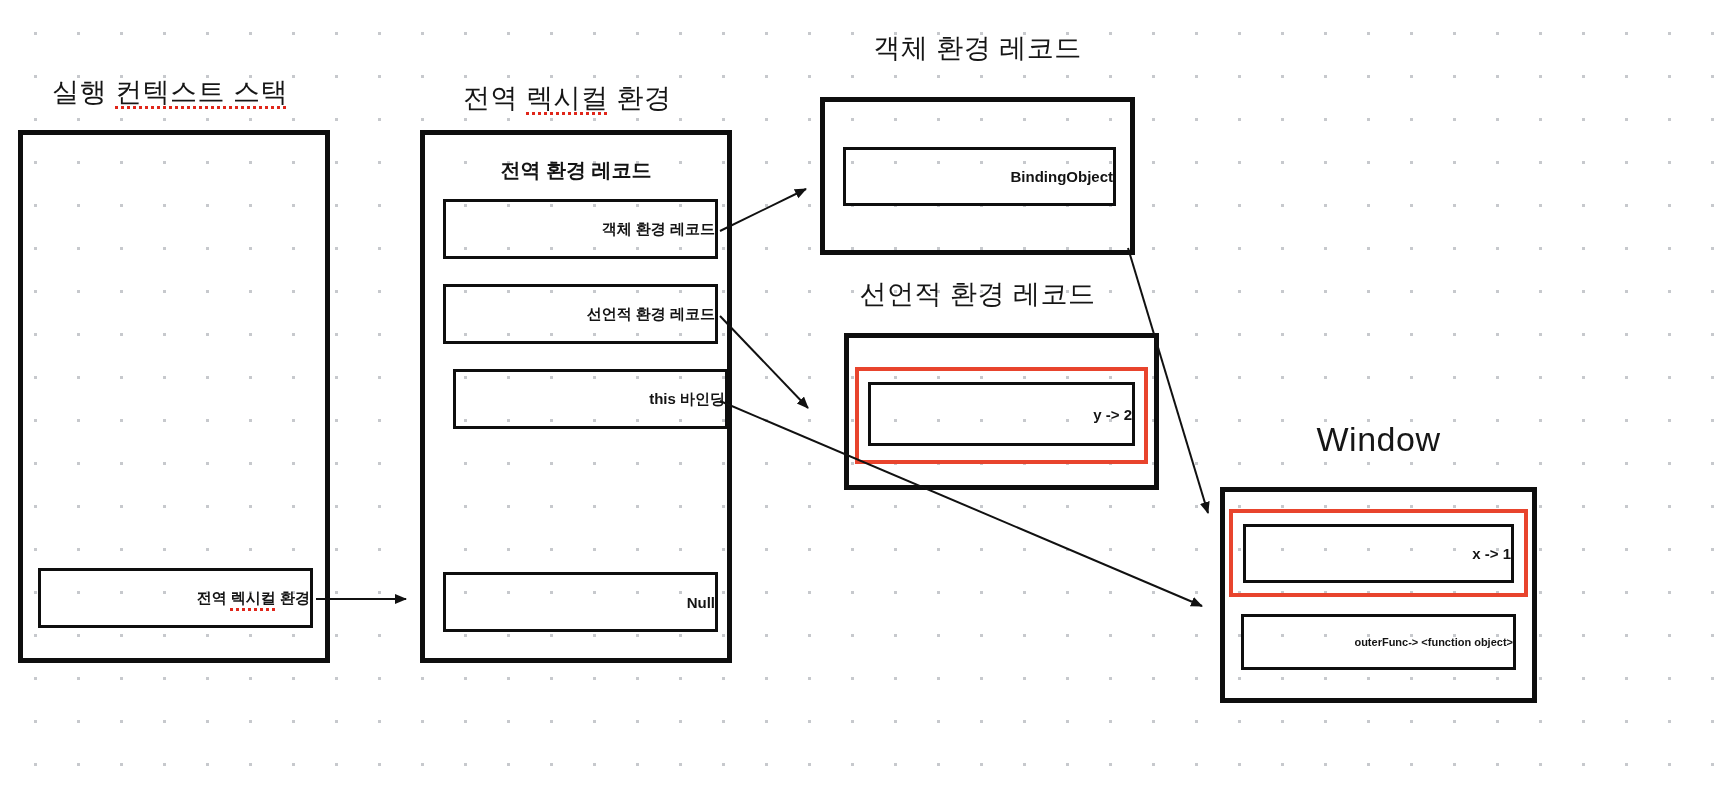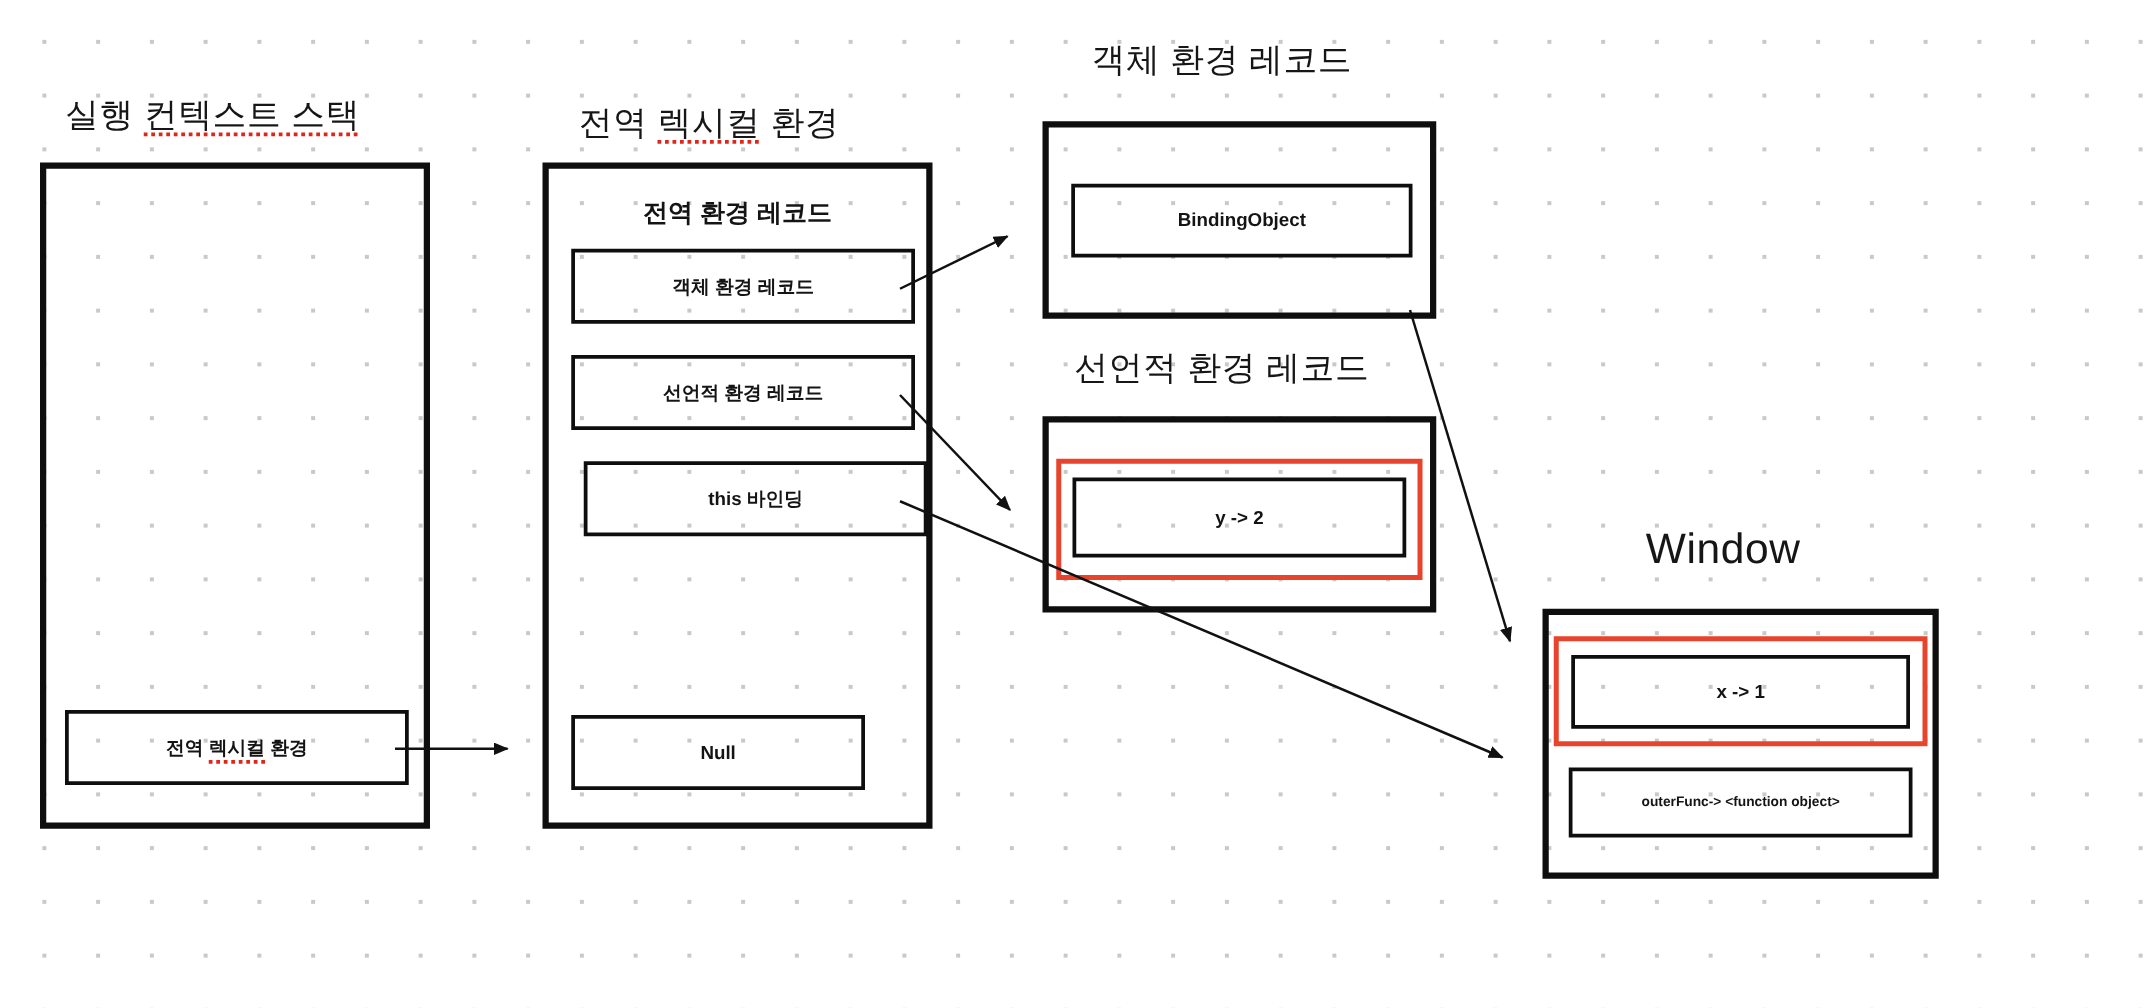--- a/index.html
+++ b/index.html
@@ -26,27 +26,26 @@
     font-size:27px; font-weight:400; color:#161616;
     white-space:nowrap; letter-spacing:0.5px;
   }
   .title.centered { text-align:center; }
 
   .bigbox {
     position:absolute; z-index:2;
     border:5px solid #0e0e0e;
     box-sizing:border-box;
     background:transparent;
-    margin-left:14px;
   }
   .smallbox {
     position:absolute;
     border:3px solid #0e0e0e;
     box-sizing:border-box;
-    display:flex; align-items:center; justify-content:center;
+    display:flex; align-items:center; justify-content:flex-end;
     background:transparent;
   }
   .smallbox .lbl {
     font-size:15px; font-weight:700; color:#141414; white-space:nowrap;
   }
   .smallbox .lbl.small { font-size:11px; }
 
   .redbox {
     position:absolute;
     border:4px solid #e8442d;
@@ -101,36 +100,36 @@
     <div class="heading" style="top:22px;">전역 환경 레코드</div>
     <div class="smallbox" style="left:18px; top:64px; width:275px; height:60px;">
       <span class="lbl">객체 환경 레코드</span>
     </div>
     <div class="smallbox" style="left:18px; top:149px; width:275px; height:60px;">
       <span class="lbl">선언적 환경 레코드</span>
     </div>
     <div class="smallbox" style="left:28px; top:234px; width:275px; height:60px;">
       <span class="lbl">this 바인딩</span>
     </div>
-    <div class="smallbox" style="left:18px; top:437px; width:235px; height:60px;">
+    <div class="smallbox" style="left:18px; top:437px; width:275px; height:60px;">
       <span class="lbl">Null</span>
     </div>
   </div>
 
   <div class="title centered" style="left:820px; top:30px; width:315px;">객체 환경 레코드</div>
 
   <div class="bigbox" style="left:820px; top:97px; width:315px; height:158px;">
     <div class="smallbox" style="left:18px; top:45px; width:273px; height:59px;">
       <span class="lbl">BindingObject</span>
     </div>
   </div>
 
   <div class="title centered" style="left:820px; top:276px; width:315px;">선언적 환경 레코드</div>
 
-  <div class="bigbox" style="left:820px; top:333px; width:315px; height:157px;">
+  <div class="bigbox" style="left:844px; top:333px; width:315px; height:157px;">
     <div class="redbox" style="left:6px; top:29px; width:293px; height:97px;">
       <div class="smallbox" style="left:9px; top:11px; width:267px; height:64px;">
         <span class="lbl">y -&gt; 2</span>
       </div>
     </div>
   </div>
 
   <div class="title centered" style="left:1220px; top:420px; width:317px; font-size:34px;">Window</div>
 
   <div class="bigbox" style="left:1220px; top:487px; width:317px; height:216px;padding-left:24px;">

